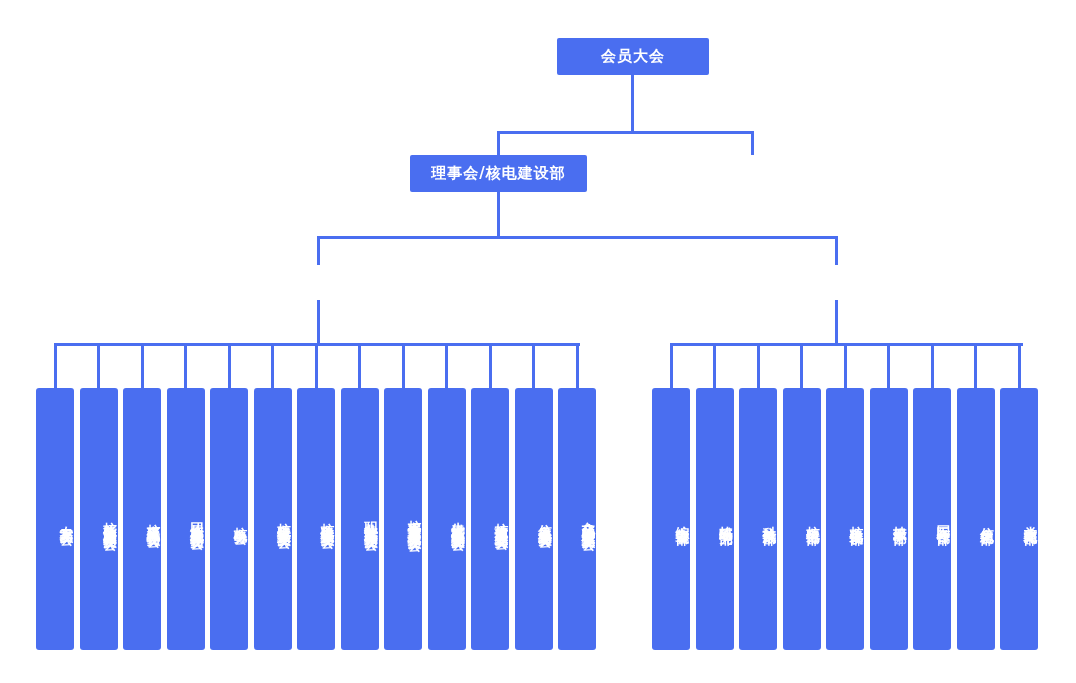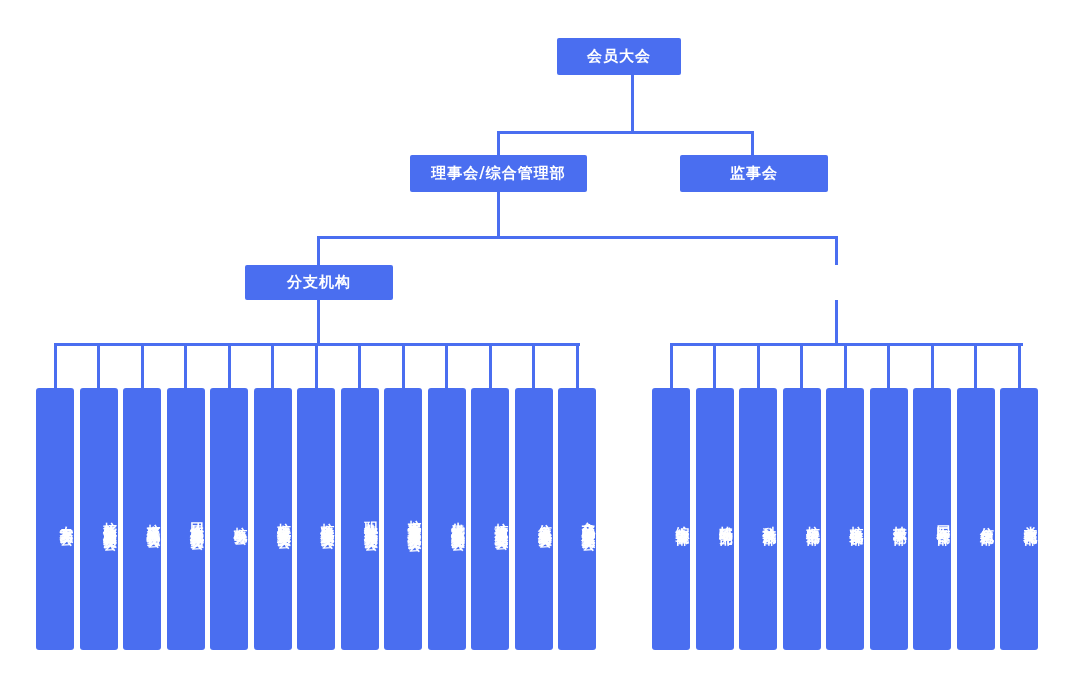--- a/index.html
+++ b/index.html
@@ -51,35 +51,29 @@
     background: #4a6ef0;
   }
   .conn.v { width: 3px; }
   .conn.hline { height: 3px; }
 </style>
 </head>
 <body>
 
 <div id="chart-root">
 
-  <div class="node h" style="left:557px; top:38px; width:124px; height:37px;">
+  <div class="node h" style="left:557px; top:38px; width:152px; height:37px;">
     <span>会员大会</span>
   </div>
 
   <div class="node h" style="left:410px; top:155px; width:177px; height:37px;">
-    <span>理事会/综合管理部</span>
+    <span>理事会/核电建设部</span>
   </div>
 
-  <div class="node h" style="left:680px; top:155px; width:148px; height:37px;">
-    <span>监事会</span>
-  </div>
 
-  <div class="node h" style="left:245px; top:265px; width:148px; height:35px;">
-    <span>分支机构</span>
-  </div>
 
 
   <div class="conn v" style="left:631px; top:75px; height:58px;"></div>
 
   <div class="conn hline" style="left:497px; top:131px; width:257px;"></div>
   <div class="conn v" style="left:497px; top:131px; height:24px;"></div>
   <div class="conn v" style="left:751px; top:131px; height:24px;"></div>
 
   <div class="conn v" style="left:497px; top:192px; height:47px;"></div>
   <div class="conn hline" style="left:317px; top:236px; width:521px;"></div>

